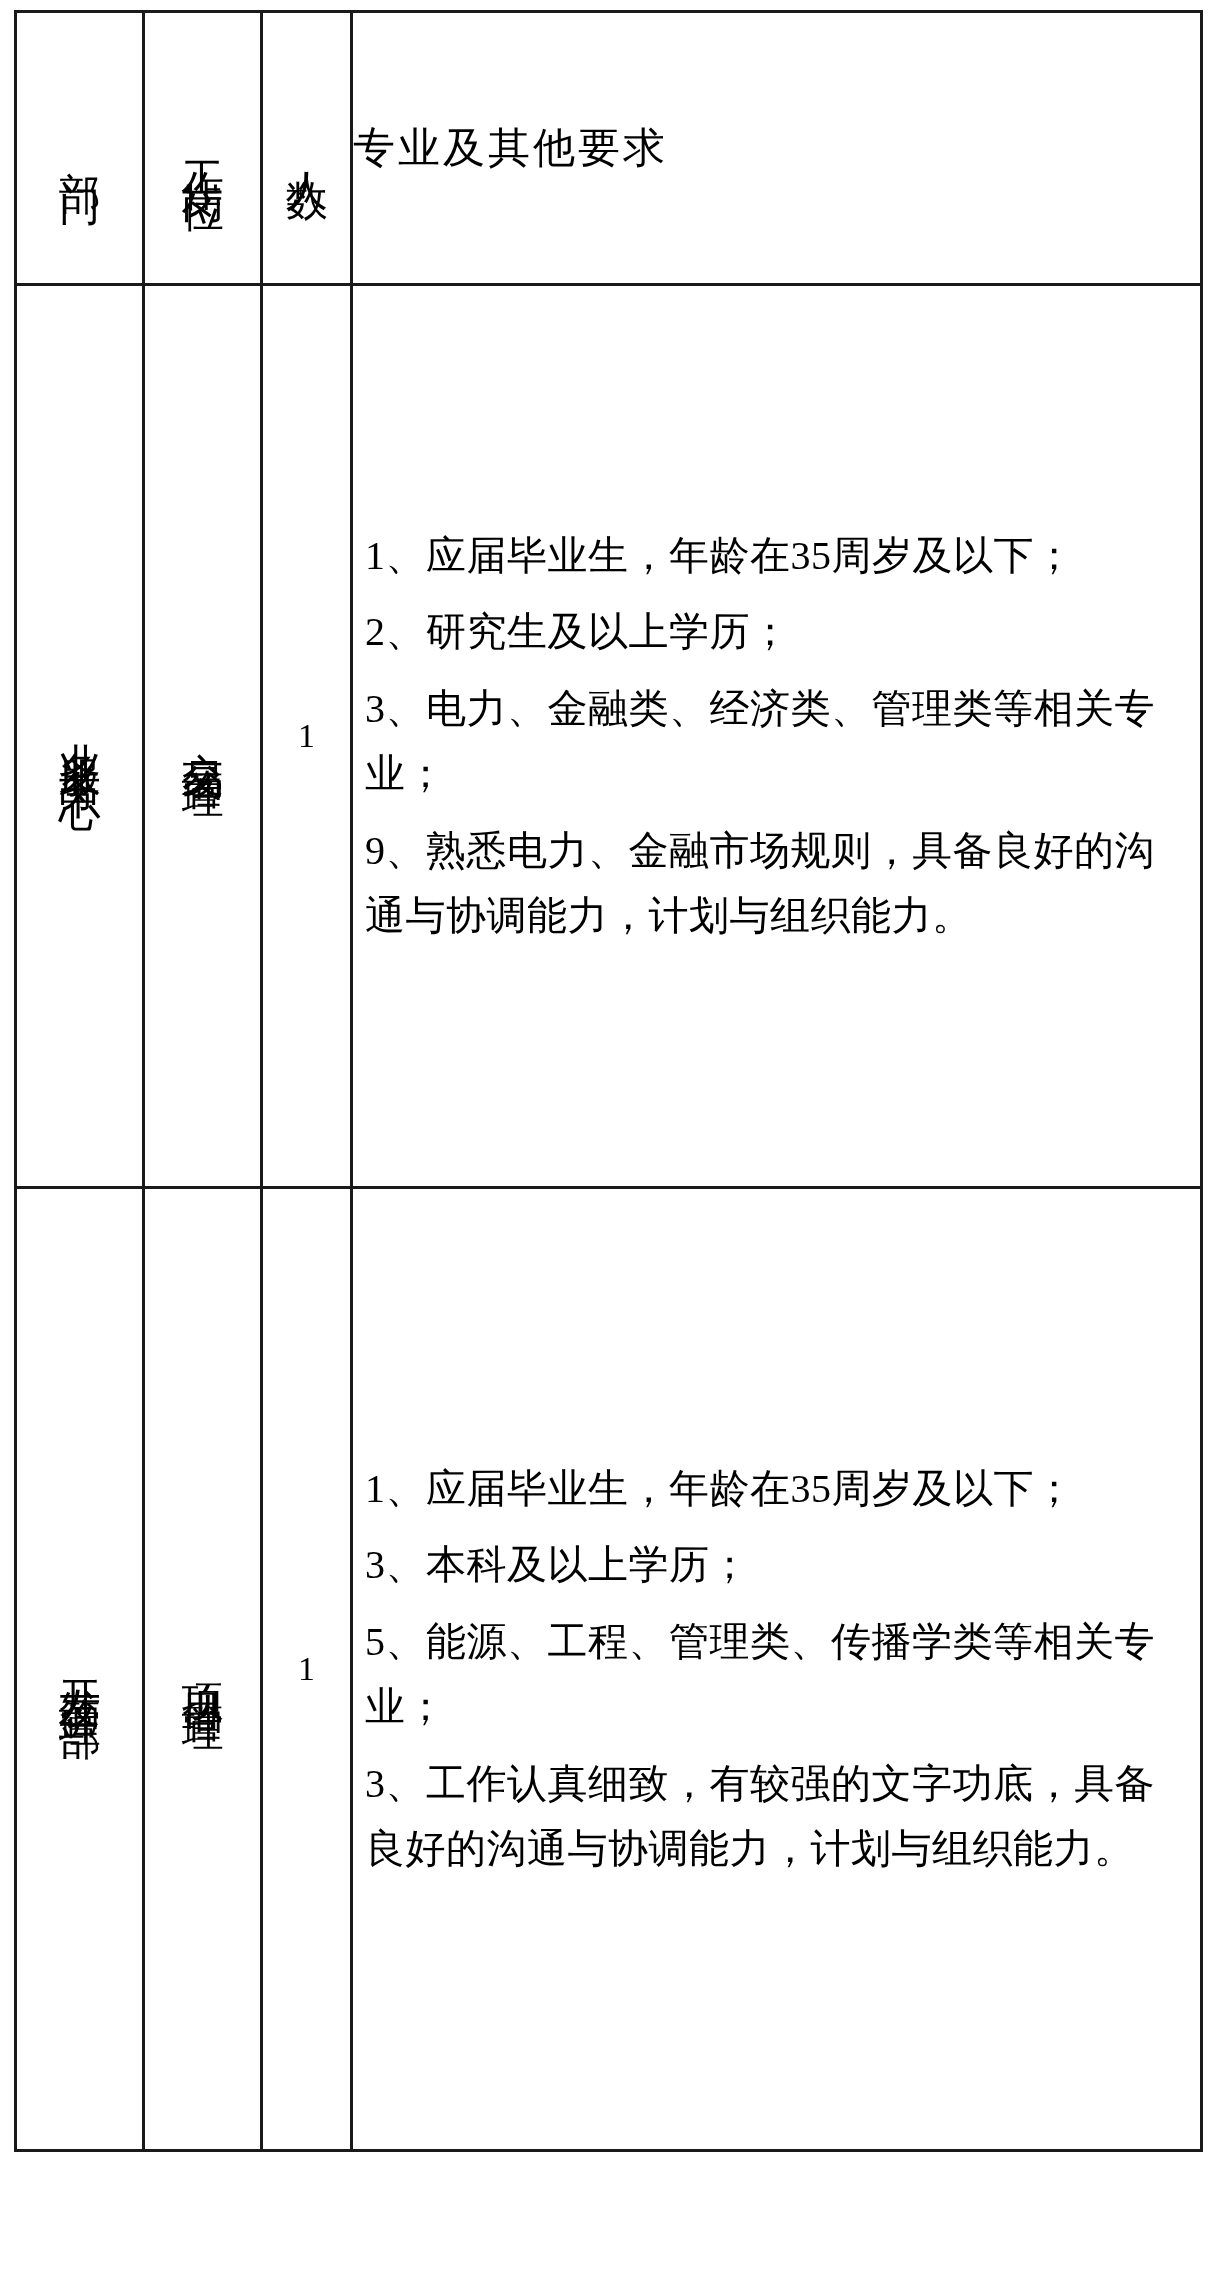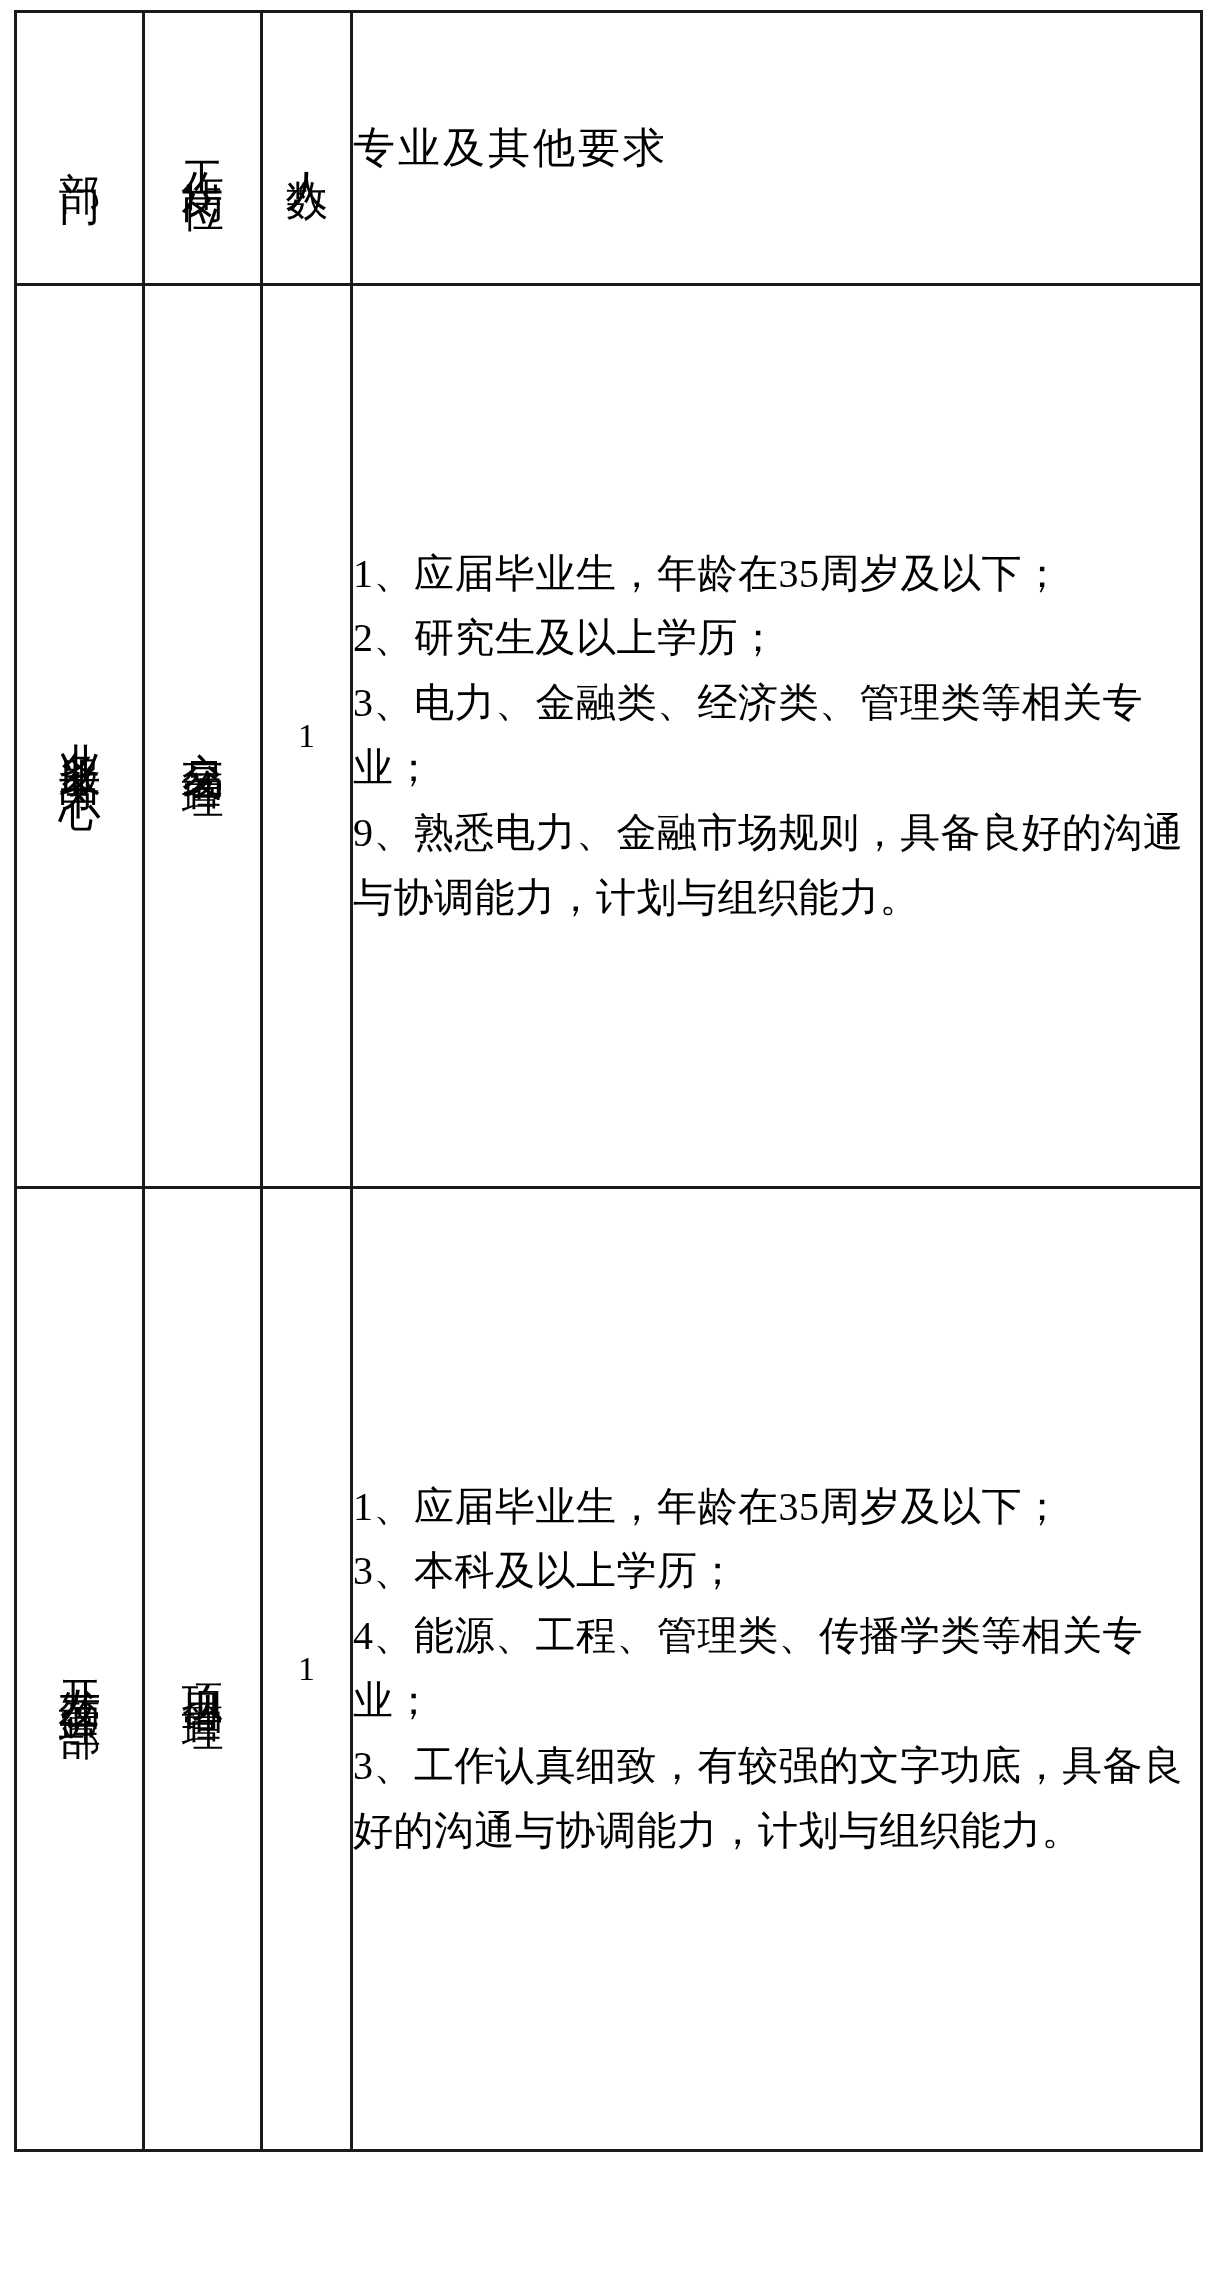--- a/index.html
+++ b/index.html
@@ -79,21 +79,21 @@
   }
   
   td.req {
     padding: 16px 14px 18px 18px;
     text-align: left;
     font-size: 40px;
     line-height: 1.62;
     letter-spacing: 0.5px;
   }
   td.req p {
-    margin: 0;
+    margin: 12px;
     padding: 0;
   }
   .row1 td { height: 900px; }
   .row2 td { height: 960px; }
 </style>
 </head>
 <body>
 
 <div class="page">
   <table class="job-table">
@@ -137,19 +137,19 @@
         <td class="vcell">
           <div class="vtext">开发管理部</div>
         </td>
         <td class="vcell">
           <div class="vtext">项目管理</div>
         </td>
         <td class="num">1</td>
         <td class="req">
           <p>1、应届毕业生，年龄在35周岁及以下；</p>
           <p>3、本科及以上学历；</p>
-          <p>4、能源、工程、管理类、传播学类等相关专业；</p>
+          <p>5、能源、工程、管理类、传播学类等相关专业；</p>
           <p>3、工作认真细致，有较强的文字功底，具备良好的沟通与协调能力，计划与组织能力。</p>
         </td>
       </tr>
     </tbody>
   </table>
 </div>
 
 </body></html>

